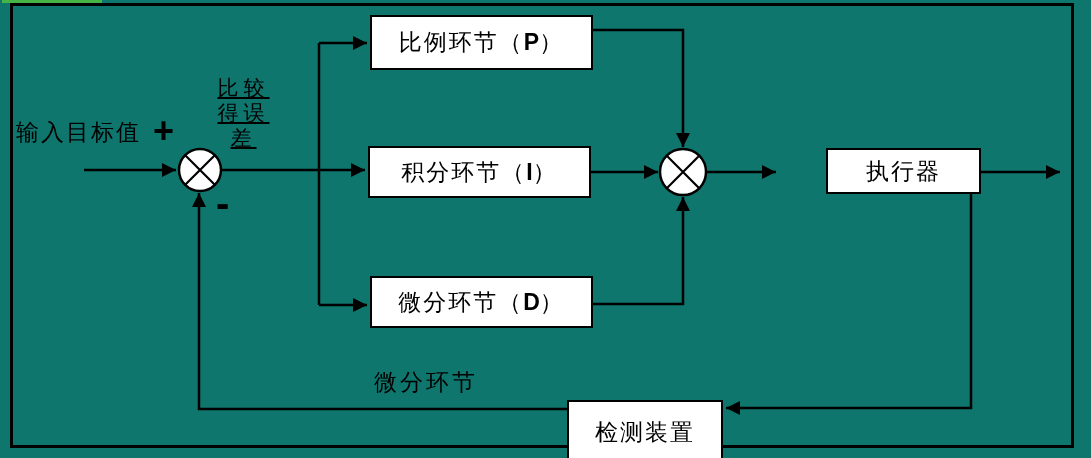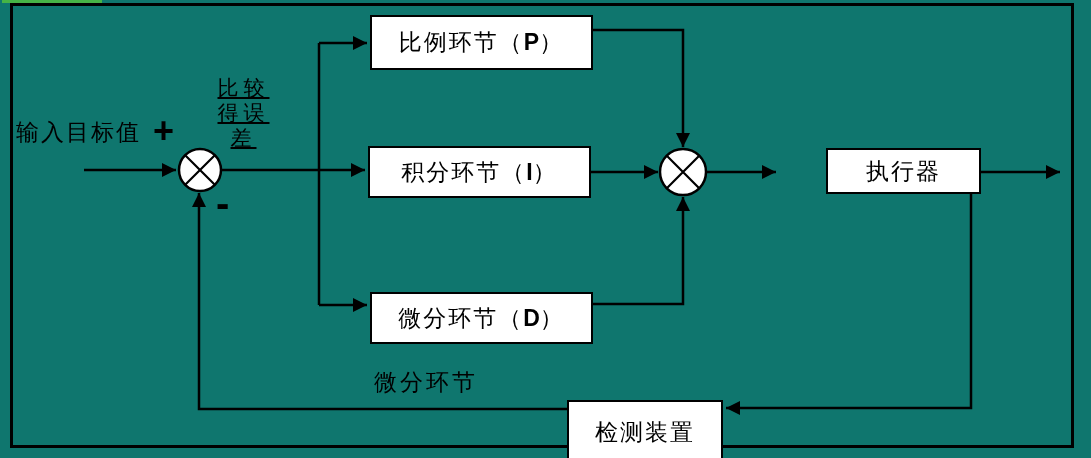--- a/index.html
+++ b/index.html
@@ -41,21 +41,21 @@
     letter-spacing: 2px;
     white-space: nowrap;
   }
   .block .pid-letter {
     font-family: "Liberation Sans", "DejaVu Sans", sans-serif;
     font-weight: bold;
     letter-spacing: 0;
   }
   .block-p { left: 370px; top: 15px;  width: 223px; height: 55px; }
   .block-i { left: 368px; top: 146px; width: 223px; height: 52px; }
-  .block-d { left: 370px; top: 292px; width: 223px; height: 52px; }
+  .block-d { left: 370px; top: 276px; width: 223px; height: 52px; }
   .block-actuator { left: 778px; top: 148px; width: 155px; height: 46px; margin-left: 48px; }
   .block-detector { left: 567px; top: 400px; width: 156px; height: 64px; }
   .lbl {
     position: absolute;
     font-size: 23px;
     letter-spacing: 2px;
     white-space: nowrap;
   }
   .lbl-input    { left: 16px;  top: 117px; }
   .lbl-measured { left: 374px; top: 367px; letter-spacing: 3px; }

